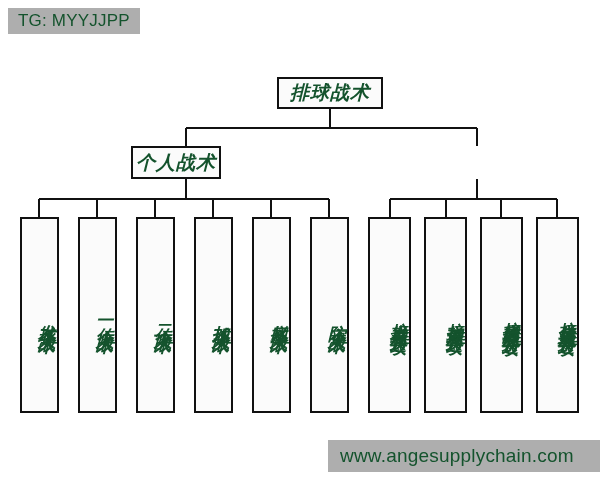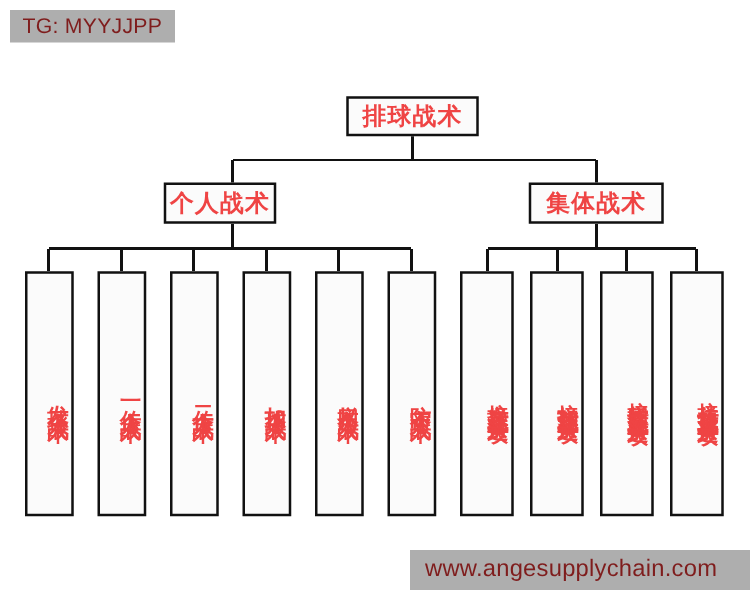--- a/index.html
+++ b/index.html
@@ -14,21 +14,21 @@
     height: 480px;
     background: #ffffff;
     overflow: hidden;
     font-family: "Liberation Serif", "DejaVu Serif", serif;
   }
 
   
   .watermark {
     position: absolute;
     background: #aeaeae;
-    color: #7f1d1d;
+    color: #14532d;
     font-family: "Liberation Sans", "DejaVu Sans", sans-serif;
     display: flex;
     align-items: center;
     white-space: nowrap;
     letter-spacing: 0.2px;
   }
   #wm-top {
     left: 8px;
     top: 8px;
     height: 26px;
@@ -58,21 +58,22 @@
 
   
   .node {
     position: absolute;
     box-sizing: border-box;
     border: 2.4px solid #111111;
     background: #fbfbfb;
     display: flex;
     align-items: center;
     justify-content: center;
-    color: #ef4444;
+    color: #14532d;
+    font-style: italic;
   }
   .node.horiz {
     font-size: 19px;
     font-weight: 700;
     letter-spacing: 1px;
     white-space: nowrap;
   }
   .node.vert {
     writing-mode: vertical-rl;
     text-orientation: upright;
@@ -116,21 +117,20 @@
     <line x1="390" y1="199" x2="557" y2="199"></line>
     <line x1="390" y1="199" x2="390" y2="217"></line>
     <line x1="446" y1="199" x2="446" y2="217"></line>
     <line x1="501" y1="199" x2="501" y2="217"></line>
     <line x1="557" y1="199" x2="557" y2="217"></line>
   </svg>
 
   <div class="node horiz" id="root">排球战术</div>
 
   <div class="node horiz" id="lvl2-0">个人战术</div>
-  <div class="node horiz" id="lvl2-1">集体战术</div>
 
   <div class="node vert" style="left:20px;  top:217px; width:39px; height:196px;">发球个人战术</div>
   <div class="node vert" style="left:78px;  top:217px; width:39px; height:196px;">一传个人战术</div>
   <div class="node vert" style="left:136px; top:217px; width:39px; height:196px;">二传个人战术</div>
   <div class="node vert" style="left:194px; top:217px; width:39px; height:196px;">扣球个人战术</div>
   <div class="node vert" style="left:252px; top:217px; width:39px; height:196px;">拦网个人战术</div>
   <div class="node vert" style="left:310px; top:217px; width:39px; height:196px;">防守个人战术</div>
 
   <div class="node vert" style="left:368px; top:217px; width:43px; height:196px;">接发球及其进攻</div>
   <div class="node vert" style="left:424px; top:217px; width:43px; height:196px;">接扣球及其进攻</div>

